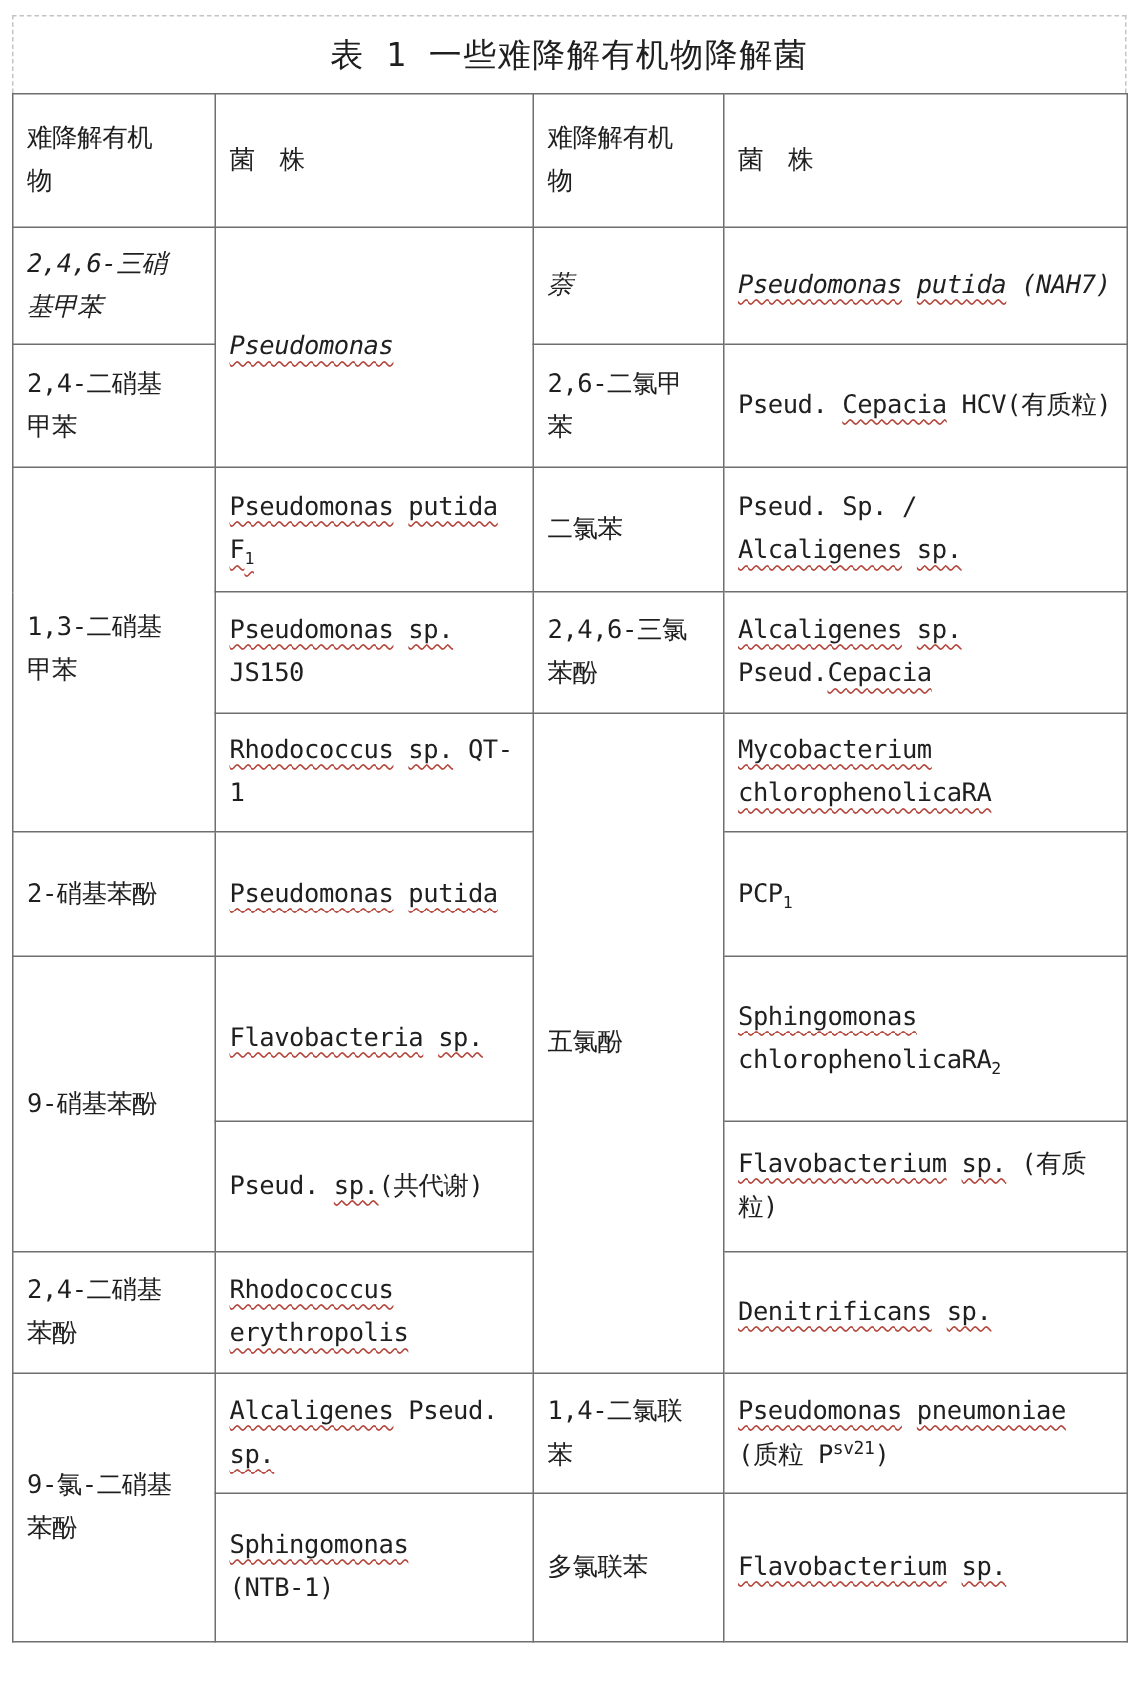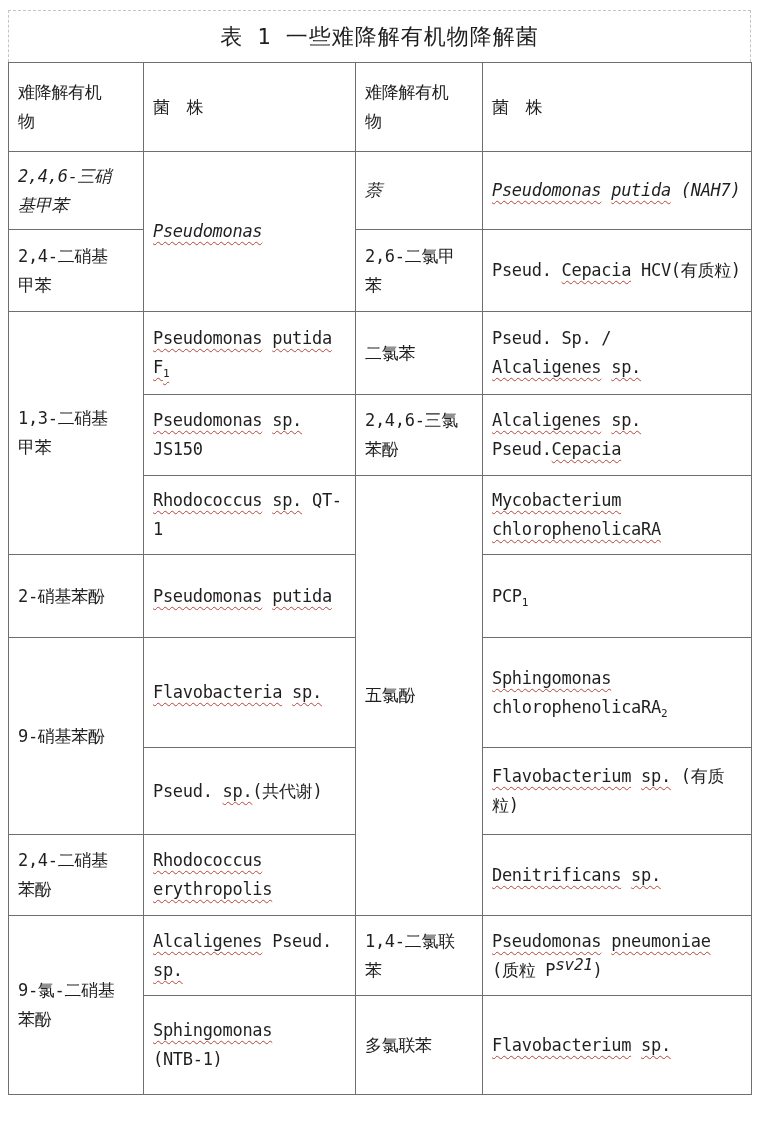--- a/index.html
+++ b/index.html
@@ -38,21 +38,21 @@
   .run{white-space:pre-line;}
   .wavy{
     text-decoration:underline;
     text-decoration-style:wavy;
     text-decoration-color:var(--squiggle);
     text-decoration-thickness:1px;
     text-underline-offset:4px;
     text-align:center;
   }
   .sub{font-size:11px;vertical-align:-4px;line-height:0;}
-  .sup{font-size:16px;vertical-align:6px;line-height:0;font-style:italic;}
+  .sup{font-size:12px;vertical-align:6px;line-height:0;}
 </style>
 </head>
 <body>
 
 <div class="sheet">
   <div class="title">表 1 一些难降解有机物降解菌</div>
   <table>
     <colgroup>
       <col style="width:135px">
       <col style="width:212px">

